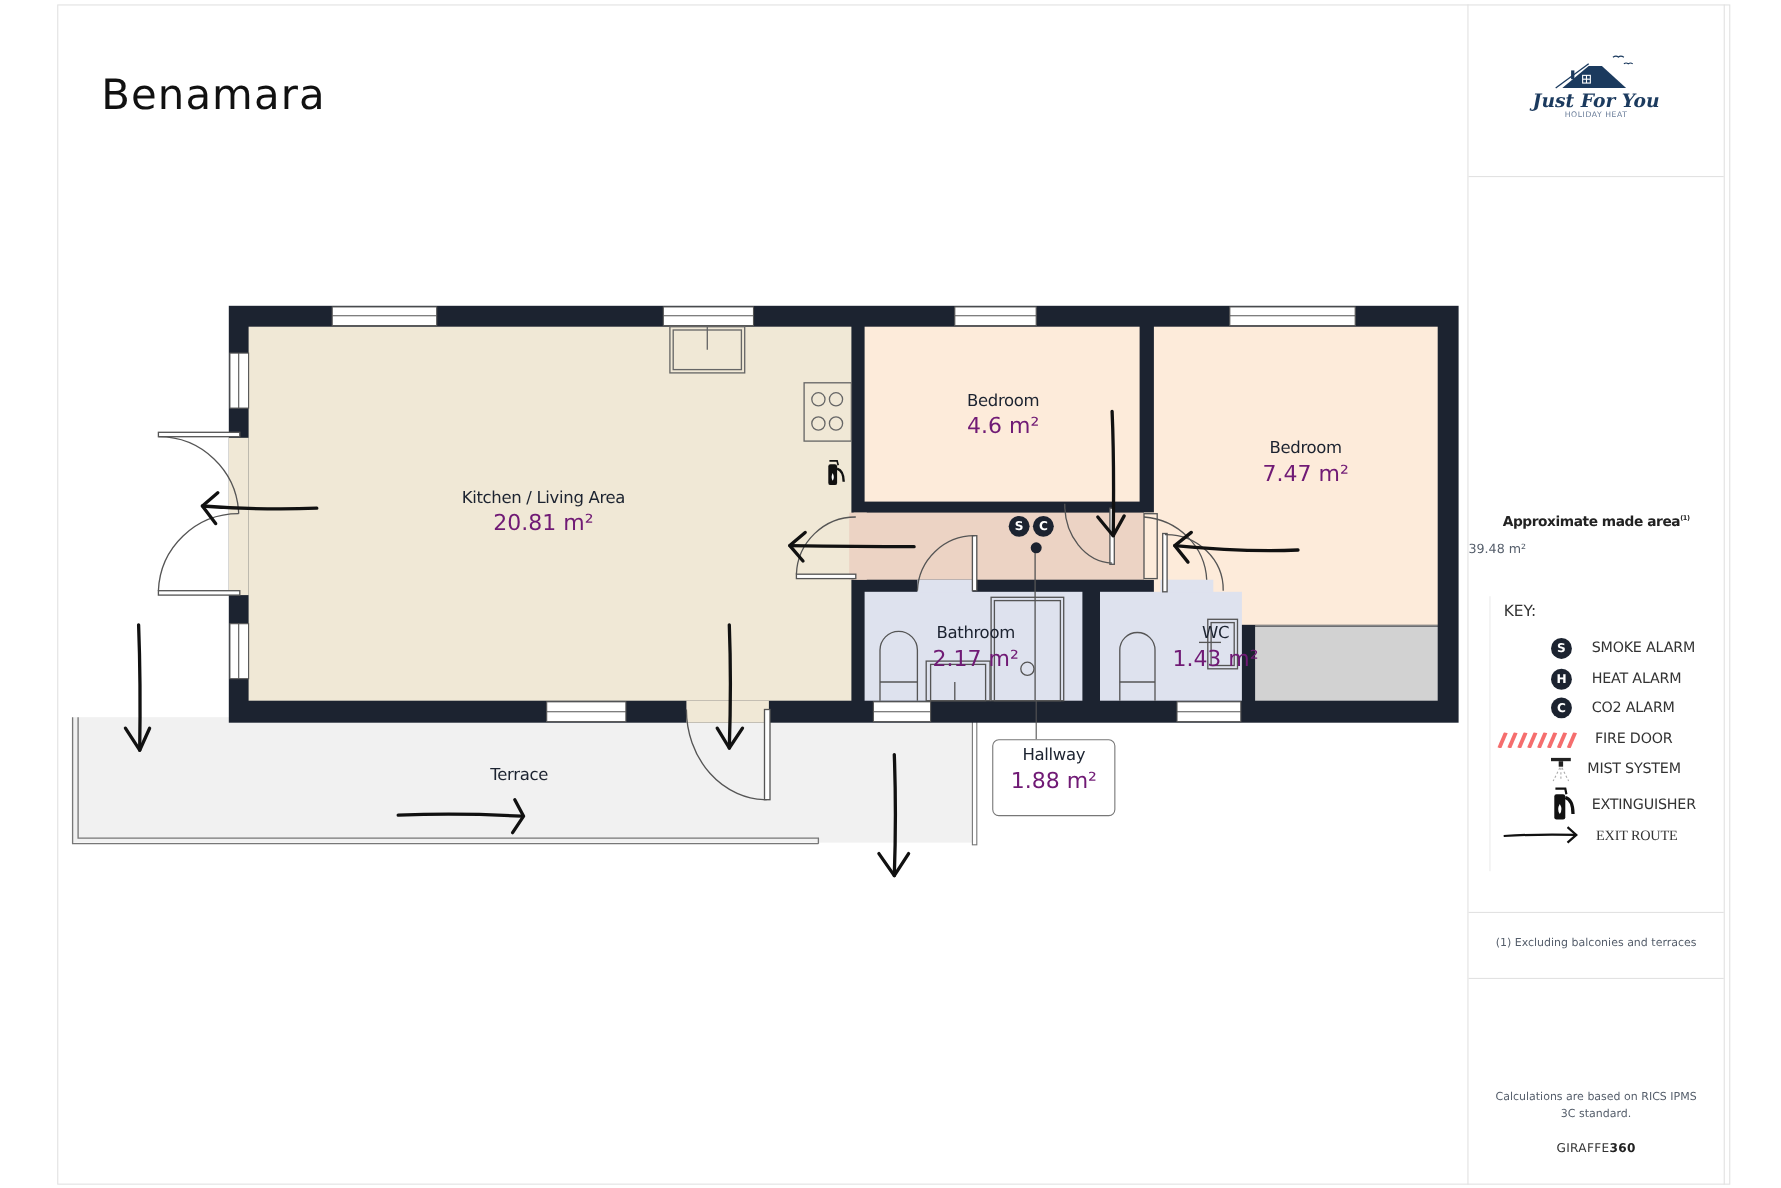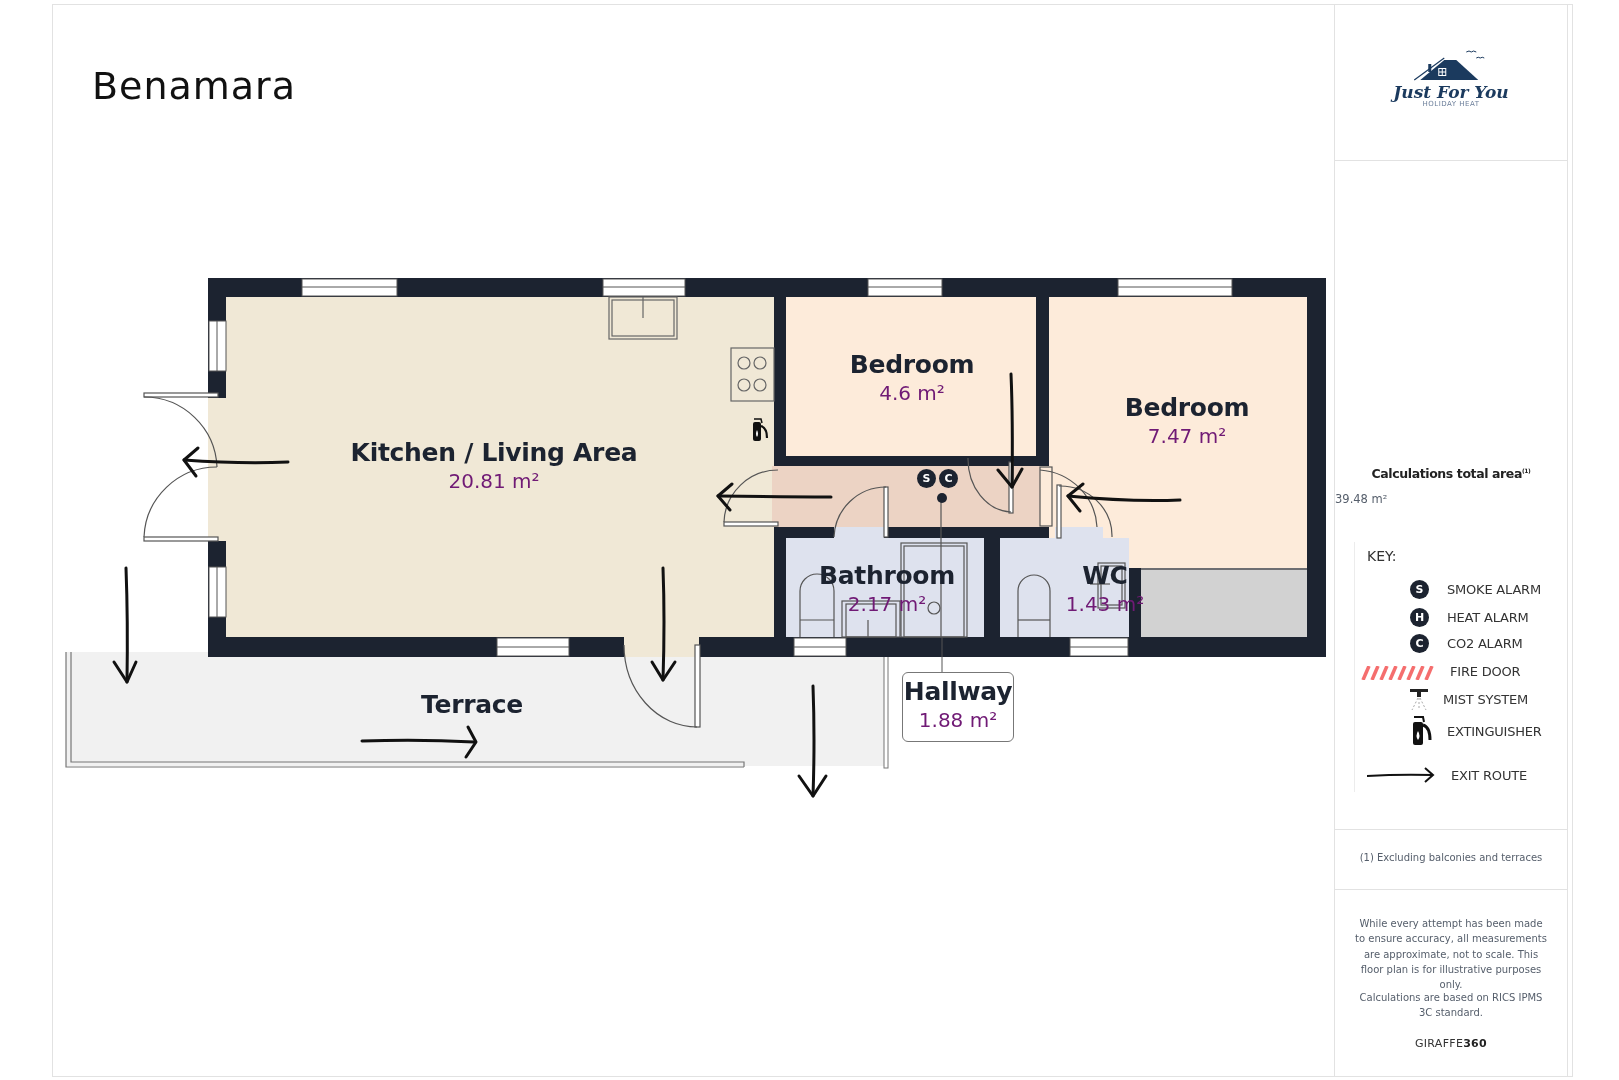--- a/index.html
+++ b/index.html
@@ -1,21 +1,21 @@
 <!DOCTYPE html>
 <html><head>
 <meta charset="utf-8">
 <style>
   html, body { margin:0; padding:0; background:#ffffff; }
   body { width:1619px; height:1080px; position:relative; overflow:hidden; font-family:"DejaVu Sans", sans-serif; }
   .frame { position:absolute; left:52px; top:4px; width:1521px; height:1073px; border:1px solid #e2e2e2; box-sizing:border-box; }
   .title { position:absolute; left:92px; top:64px; font-family:"DejaVu Sans", sans-serif; font-size:38px; letter-spacing:1px; color:#111; font-weight:400; }
   .plan { position:absolute; left:0; top:0; width:1619px; height:1080px; }
   .room-label { position:absolute; text-align:center; transform:translate(-50%,-50%); white-space:nowrap; }
-  .room-name { font-family:"DejaVu Sans", sans-serif; font-weight:700; font-size:25px; color:#1c2330; letter-spacing:-0.3px; }
+  .room-name { font-family:"DejaVu Sans", sans-serif; font-weight:400; font-size:15px; color:#1c2330; letter-spacing:-0.3px; }
   .room-area { font-family:"DejaVu Sans", sans-serif; font-size:20px; color:#701a75; margin-top:2px; }
   .hall-box { position:absolute; left:902px; top:672px; width:112px; height:70px; border:1.5px solid #777; border-radius:6px; background:#fff; box-sizing:border-box; text-align:center; padding-top:4px; }
   .panel { position:absolute; left:1334px; top:4px; width:234px; height:1073px; border-left:1px solid #e2e2e2; border-right:1px solid #e2e2e2; box-sizing:border-box; }
   .divider { position:absolute; left:0; width:100%; height:1px; background:#e2e2e2; }
   .logo { position:absolute; left:50%; top:44px; transform:translateX(-50%); text-align:center; }
   .logo-script { font-family:"DejaVu Serif", serif; font-style:italic; font-size:17px; color:#1b3a5e; font-weight:700; margin-top:-4px; }
   .logo-sub { font-family:"DejaVu Sans", sans-serif; font-size:7px; color:#6a7d99; letter-spacing:0.5px; margin-top:-2px; }
   .total-title { position:absolute; left:0; width:100%; top:462px; text-align:center; font-family:"DejaVu Sans", sans-serif; font-weight:700; font-size:12.5px; color:#222; letter-spacing:-0.4px; }
   .total-title sup { font-size:6px; font-weight:700; }
   .total-value { position:absolute; left:0; width:100%; top:488px; text-align:left; font-size:11.5px; color:#555e6b; }
@@ -229,21 +229,21 @@
       <rect x="33" y="24.5" width="2.5" height="2.5" fill="#1b3a5e"></rect>
         <rect x="36.5" y="24.5" width="2.5" height="2.5" fill="#1b3a5e"></rect>
       <path d="M60 4 q3 -2 5 0 q2 -2 5 0" stroke="#1b3a5e" stroke-width="1" fill="none"></path>
       <path d="M70 10 q2 -1.5 4 0 q2 -1.5 4 0" stroke="#1b3a5e" stroke-width="1" fill="none"></path>
     </svg>
     <div class="logo-script">Just For You</div>
     <div class="logo-sub">HOLIDAY HEAT</div>
   </div>
   <div class="divider" style="top:156px;"></div>
 
-  <div class="total-title"><span>Calculations total area</span><sup>(1)</sup></div>
+  <div class="total-title"><span>Approximate made area</span><sup>(1)</sup></div>
   <div class="total-value">39.48 m²</div>
 
   <div class="key">
     <div class="key-title">KEY:</div>
     <div class="key-row" style="top:36px;">
       <div class="badge" style="left:55px;top:2px;">S</div>
       <span class="lbl">SMOKE ALARM</span>
     </div>
     <div class="key-row" style="top:64px;">
       <div class="badge" style="left:55px;top:2px;">H</div>
@@ -282,28 +282,27 @@
     </div>
     <div class="key-row" style="top:178px;">
       <svg style="position:absolute;left:56px;top:-6px;" width="22" height="32" viewBox="0 0 22 32">
         <rect x="2" y="8" width="10" height="23" rx="2" fill="#111"></rect>
         <path d="M12 11 Q19 13 19 26" stroke="#111" stroke-width="3" fill="none"></path>
         <path d="M3 3 L12 3 L13 8" stroke="#111" stroke-width="2" fill="none"></path>
         <path d="M7 17 Q10 22 7 26 Q4 22 7 17" fill="#fff"></path>
       </svg>
       <span class="lbl">EXTINGUISHER</span>
     </div>
-    <div class="key-row" style="top:222px;">
+    <div class="key-row" style="top:206px;font-family:Liberation Serif, serif;">
       <svg style="position:absolute;left:10px;top:2px;" width="72" height="18" viewBox="0 0 72 18">
         <path d="M2 10 Q35 8 68 9" stroke="#111" stroke-width="2" fill="none"></path>
         <path d="M60 2 L68 9 L60 16" stroke="#111" stroke-width="2" fill="none"></path>
       </svg>
       <span class="lbl" style="left:96px;">EXIT ROUTE</span>
     </div>
   </div>
 
   <div class="divider" style="top:825px;"></div>
   <div class="footnote">(1) Excluding balconies and terraces</div>
   <div class="divider" style="top:885px;"></div>
-  <div class="disclaimer">While every attempt has been made to ensure accuracy, all measurements are approximate, not to scale. This floor plan is for illustrative purposes only.</div>
   <div class="disc2">Calculations are based on RICS IPMS 3C standard.</div>
   <div class="brand"><span>GIRAFFE</span><b>360</b></div>
 </div>
 
 </body></html>

